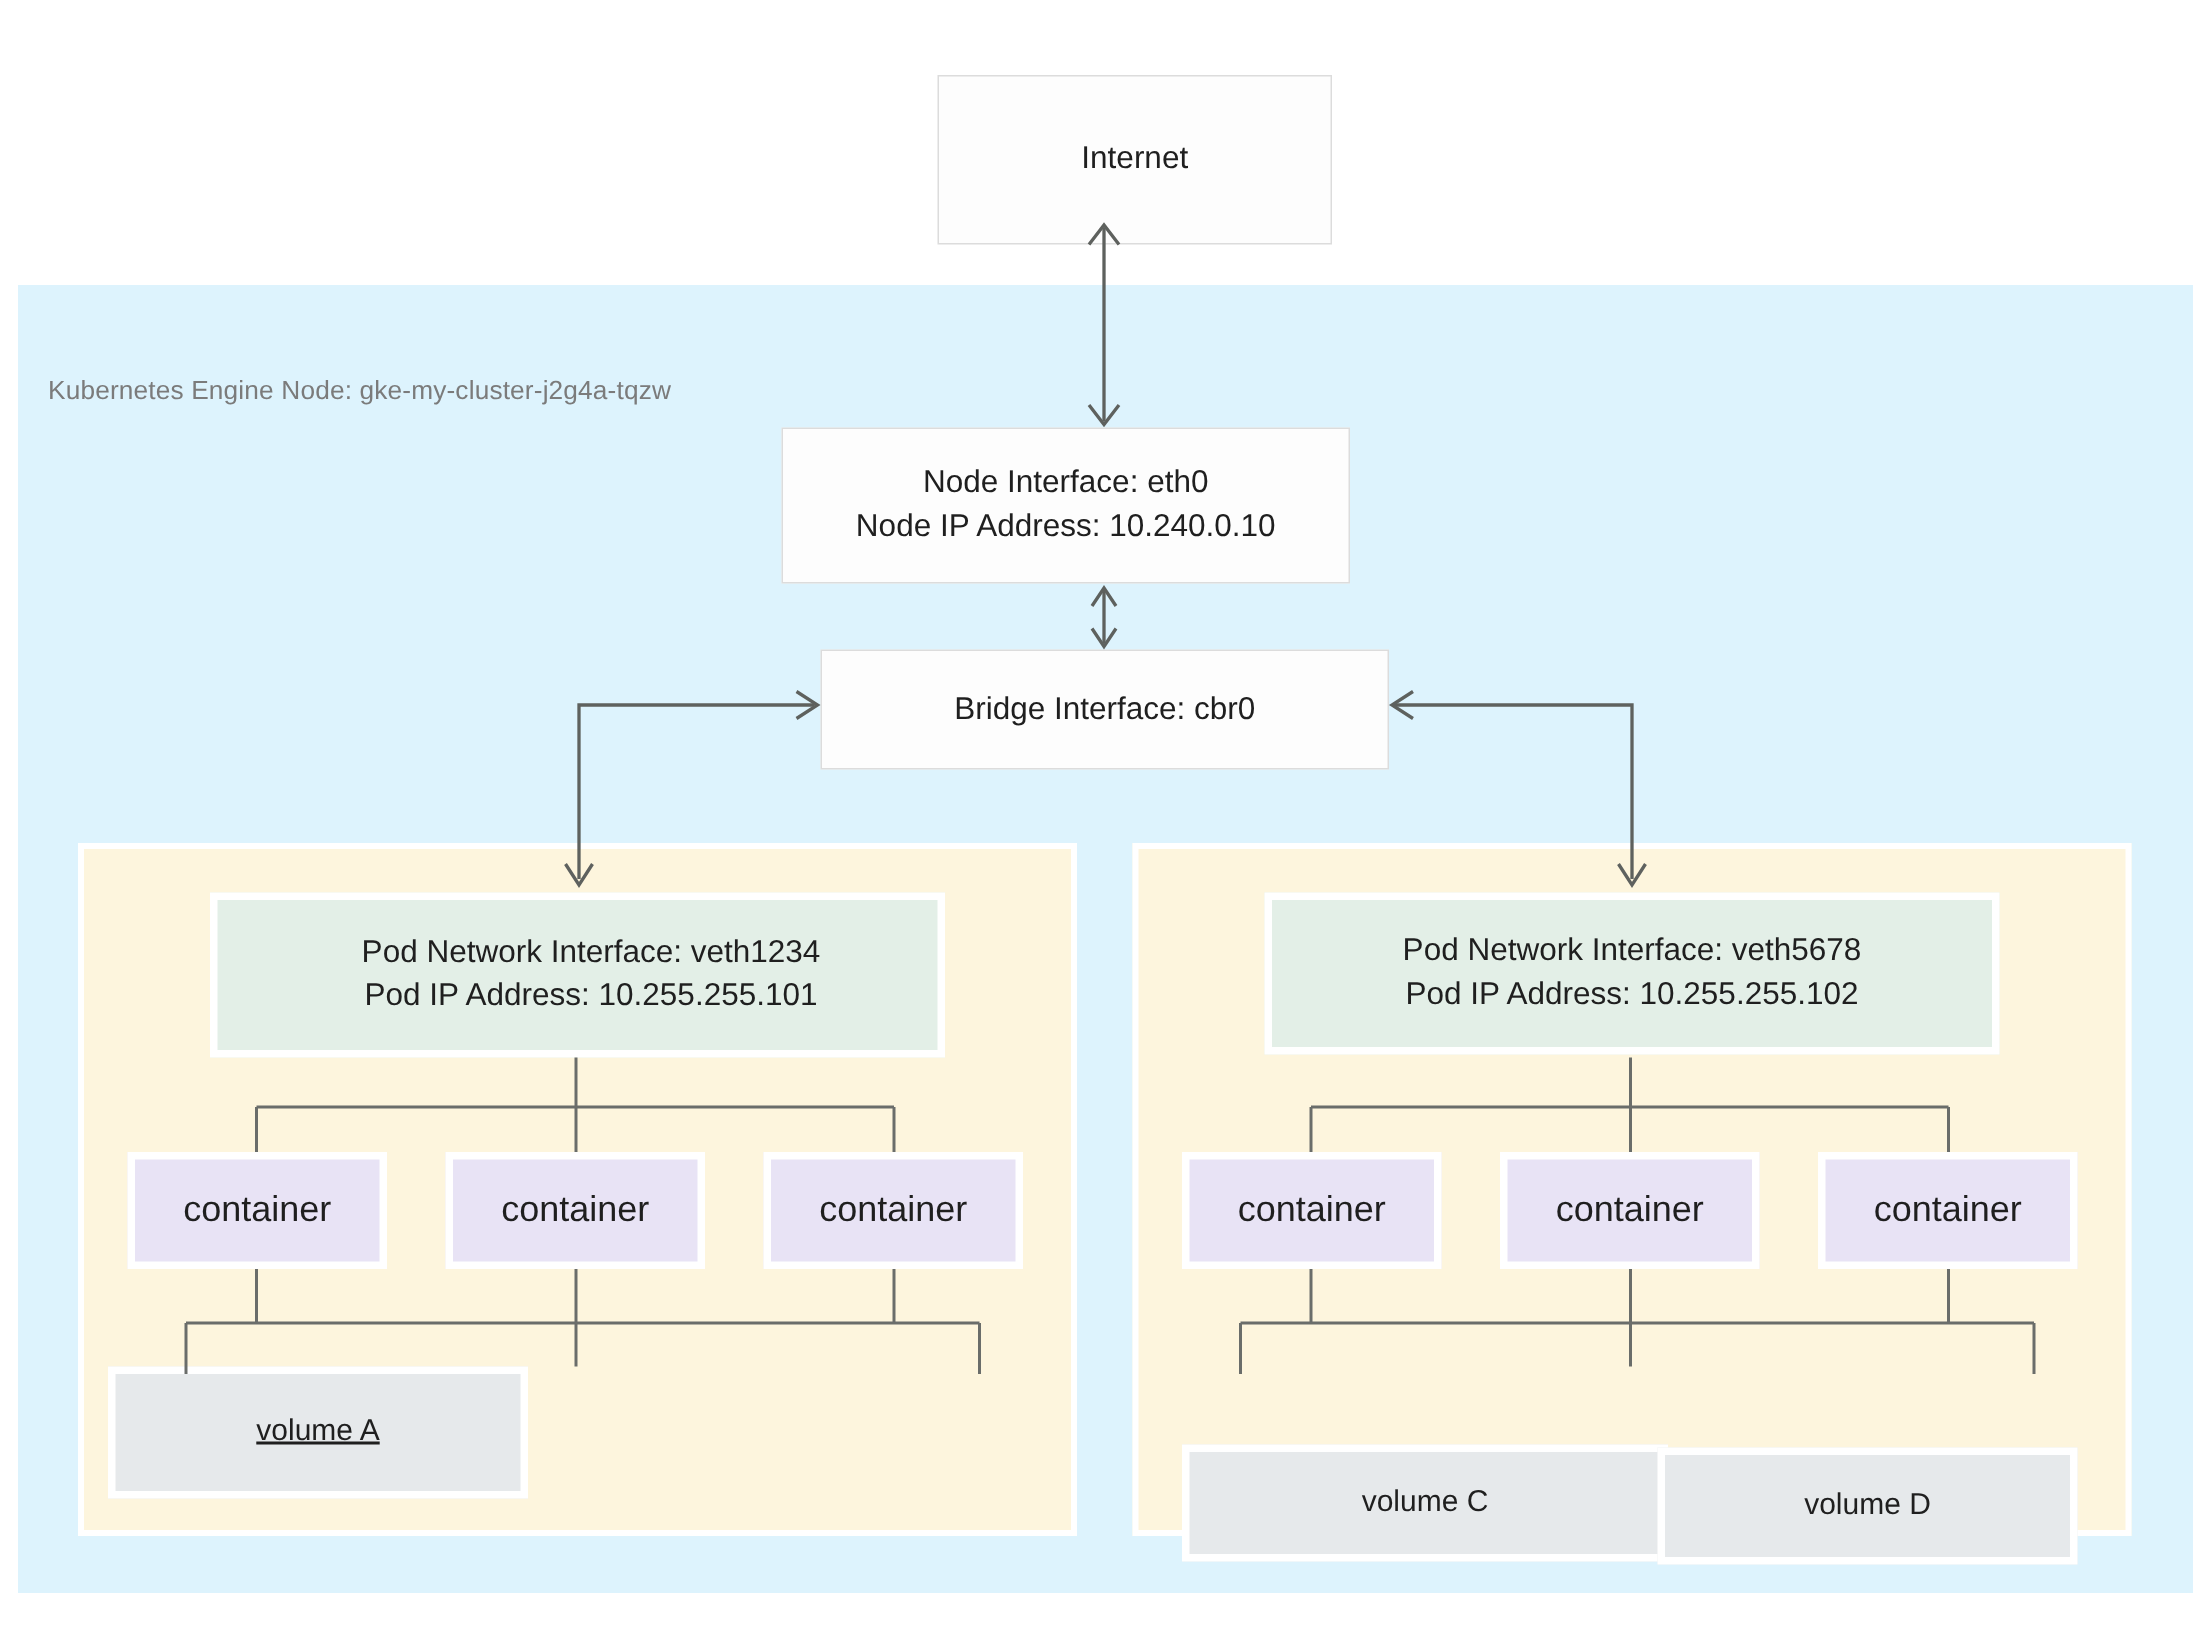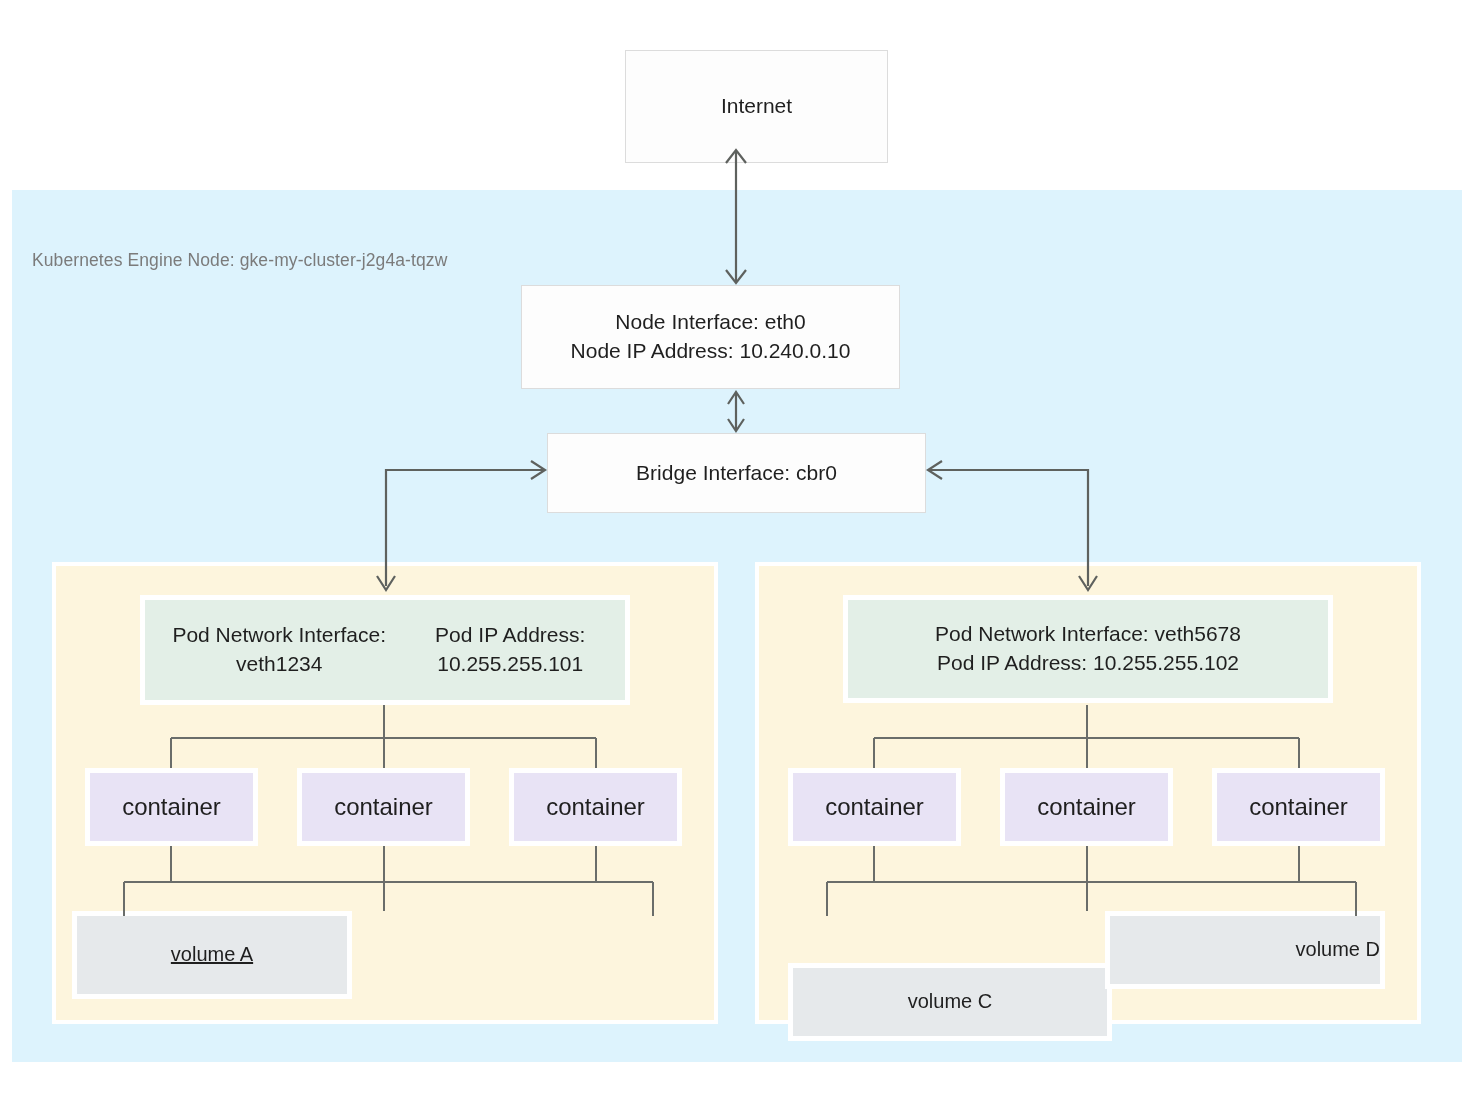--- a/index.html
+++ b/index.html
@@ -118,21 +118,21 @@
     <span>Node Interface: eth0</span>
     <span>Node IP Address: 10.240.0.10</span>
   </div>
 
   <div class="box plain-box" style="left:547px; top:433px; width:379px; height:80px;">
     <span>Bridge Interface: cbr0</span>
   </div>
 
   <div class="pod-group" style="left:52px; top:562px; width:666px; height:462px;"></div>
 
-  <div class="box pod-iface" style="left:140px; top:595px; width:490px; height:110px; flex-direction:row;padding-left:18px;">
+  <div class="box pod-iface" style="left:140px; top:595px; width:490px; height:110px; flex-direction:column;padding-left:18px;">
     <span>Pod Network Interface: veth1234</span>
     <span>Pod IP Address: 10.255.255.101</span>
   </div>
 
   <div class="box container-box" style="left:85px; top:768px; width:173px; height:78px;">
     <span>container</span>
   </div>
   <div class="box container-box" style="left:297px; top:768px; width:173px; height:78px;">
     <span>container</span>
   </div>
@@ -157,21 +157,21 @@
   <div class="box container-box" style="left:1000px; top:768px; width:173px; height:78px;">
     <span>container</span>
   </div>
   <div class="box container-box" style="left:1212px; top:768px; width:173px; height:78px;">
     <span>container</span>
   </div>
 
   <div class="box volume-box" style="left:788px; top:963px; width:324px; height:78px;">
     <span>volume C</span>
   </div>
-  <div class="box volume-box" style="left:1105px; top:911px; width:280px; height:78px;justify-content:flex-end;">
+  <div class="box volume-box" style="left:1105px; top:965px; width:280px; height:78px;">
     <span>volume D</span>
   </div>
 
   <svg id="wires" viewBox="0 0 1472 1100" xmlns="http://www.w3.org/2000/svg">
 
     <line x1="736" y1="152" x2="736" y2="281"></line>
     <path d="M 726 163 L 736 150 L 746 163"></path>
     <path d="M 726 270 L 736 283 L 746 270"></path>
 
     <line x1="736" y1="393" x2="736" y2="429"></line>

